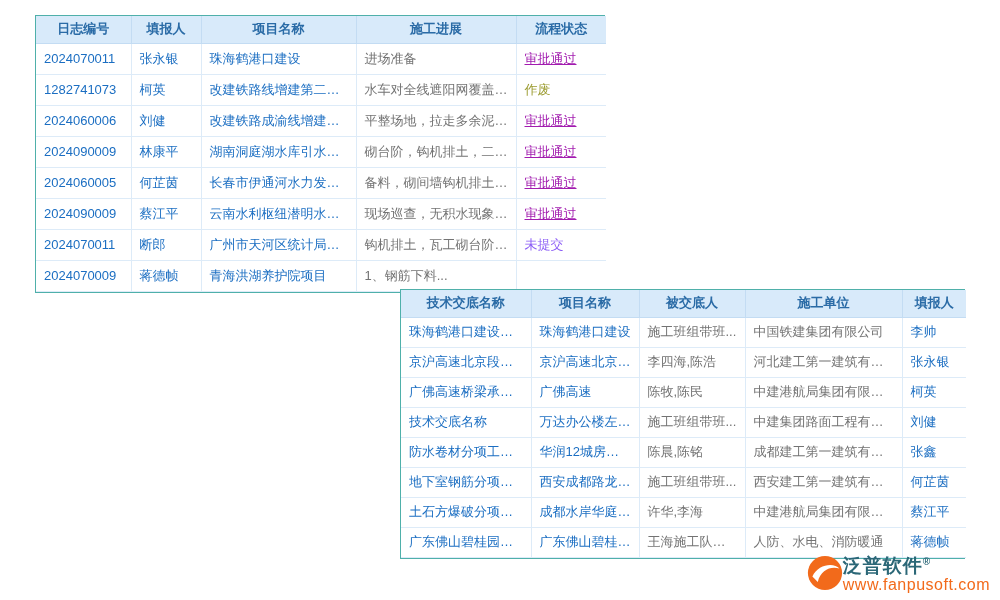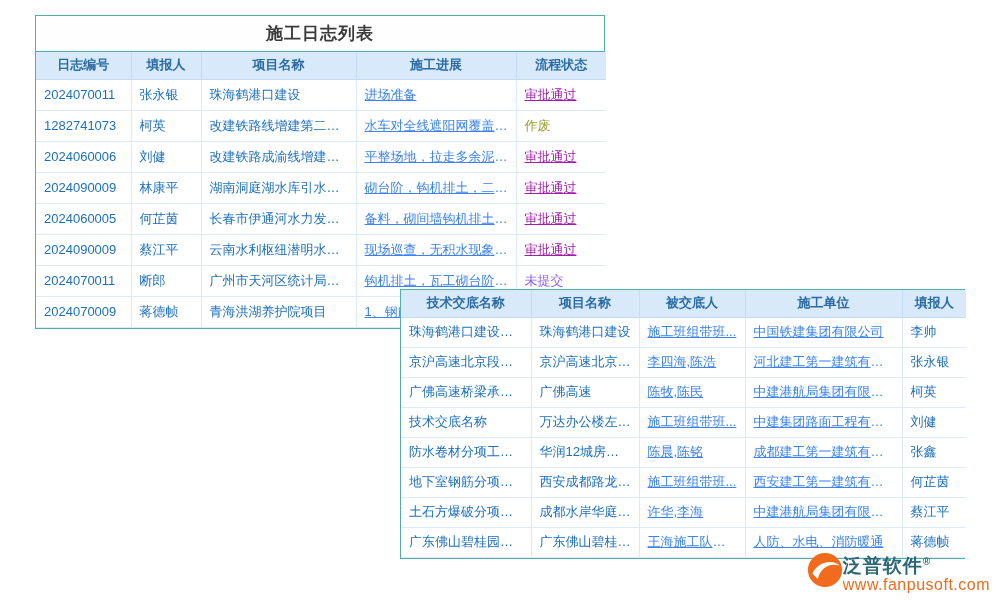--- a/index.html
+++ b/index.html
@@ -41,44 +41,43 @@
     height:31px;
     border:1px solid #ddebf8;
     padding:0 8px;
     white-space:nowrap; overflow:hidden; text-overflow:ellipsis;
     background:#ffffff;
   }
   #panel-disclosure td { height:30px; }
   th:first-child, td:first-child { border-left:none; }
   th:last-child,  td:last-child  { border-right:none; }
   .c-blue { color:#1b6ec2; }
-  .c-dark { color:#3b82f6;text-decoration:underline; }
+  .c-dark { color:#737373; }
   .ctr { }
   .st-ok      { color:#a21caf; text-decoration:underline; }
   .st-void    { color:#9b9b2f; }
   .st-pending { color:#8b5cf6; }
   .st-none    { color:transparent; }
   .logo {
     position:absolute; right:10px; bottom:6px;
-    display:flex; 
+    display:flex; align-items:center; 
     z-index:3;
   }
   .logo-mark { width:36px; height:36px; }
   .logo-brand {
     font-size:19px; font-weight:bold; color:#2b6777; line-height:20px;
     letter-spacing:1px;
   }
   .logo-brand .reg { font-size:10px; vertical-align:super; color:#2b6777; }
   .logo-url { font-size:16px; color:#f26a1b; letter-spacing:0.5px; }
 </style>
 </head>
 <body>
 
 <div class="panel" id="panel-log">
-  <div class="panel-title">施工日志列表</div>
   <table>
     <colgroup>
         <col style="width:95px">
         <col style="width:70px">
         <col style="width:155px">
         <col style="width:160px">
         <col style="width:90px">
       </colgroup>
     <thead>
       <tr>

